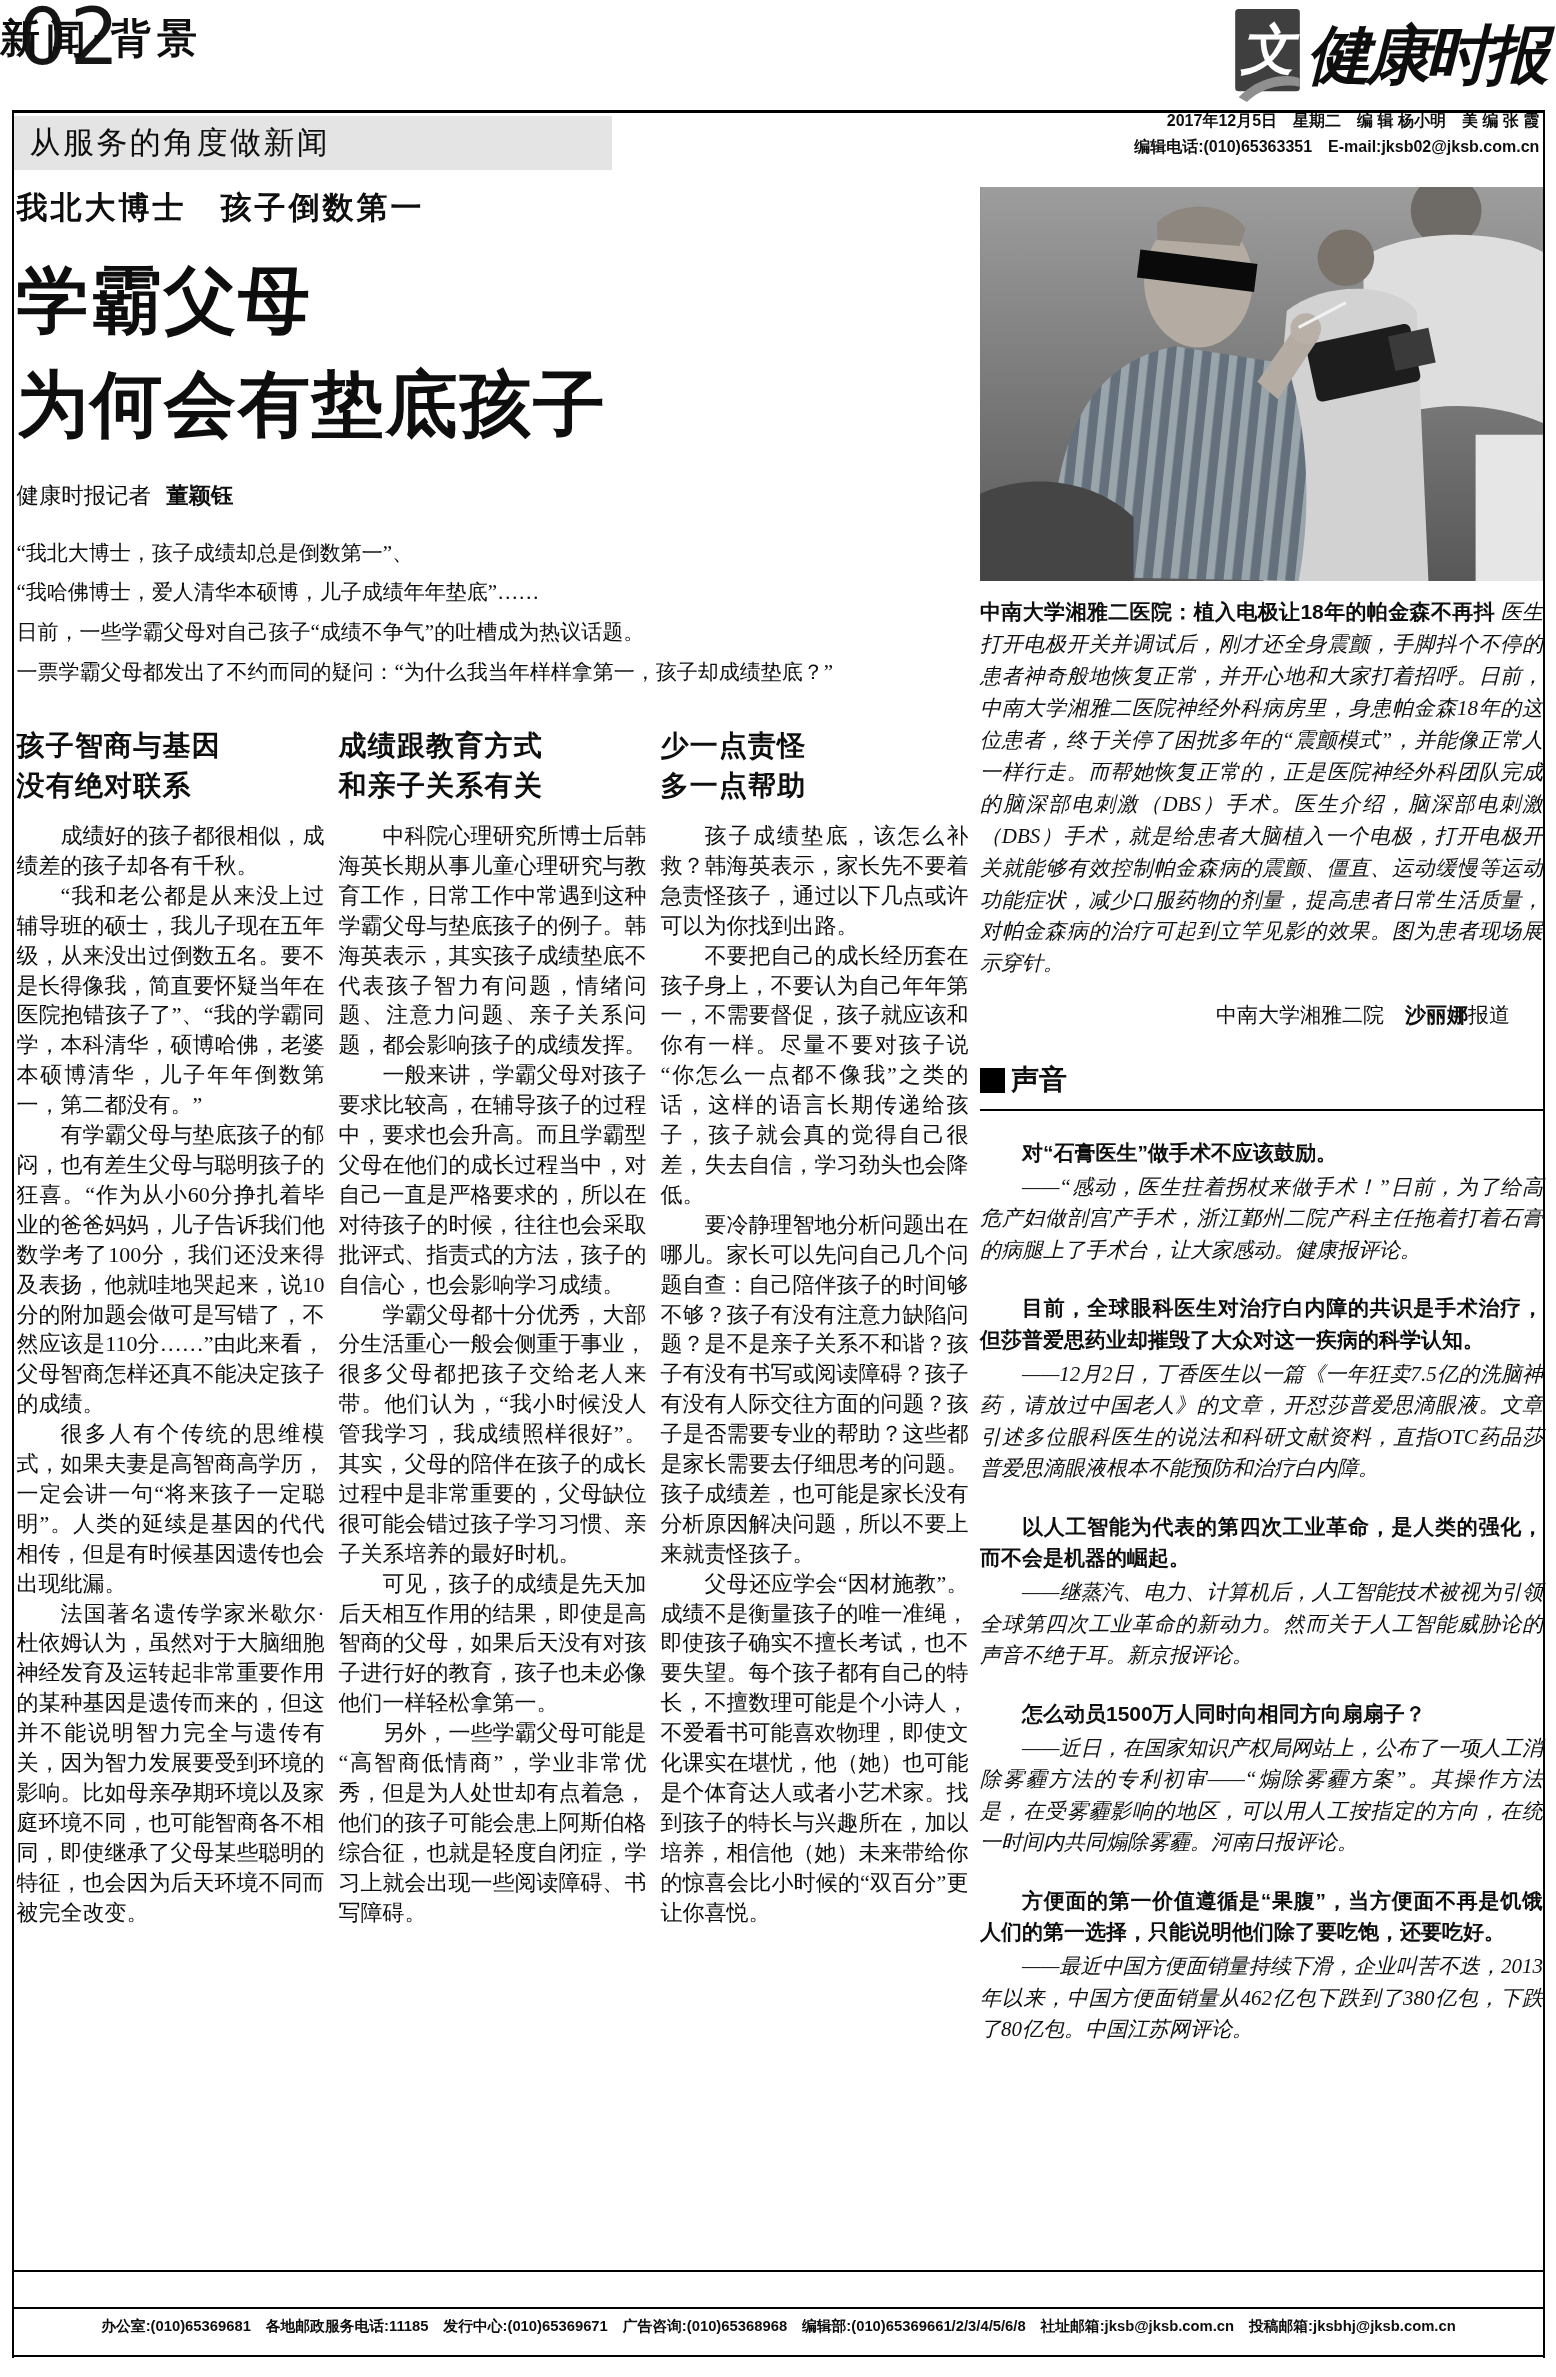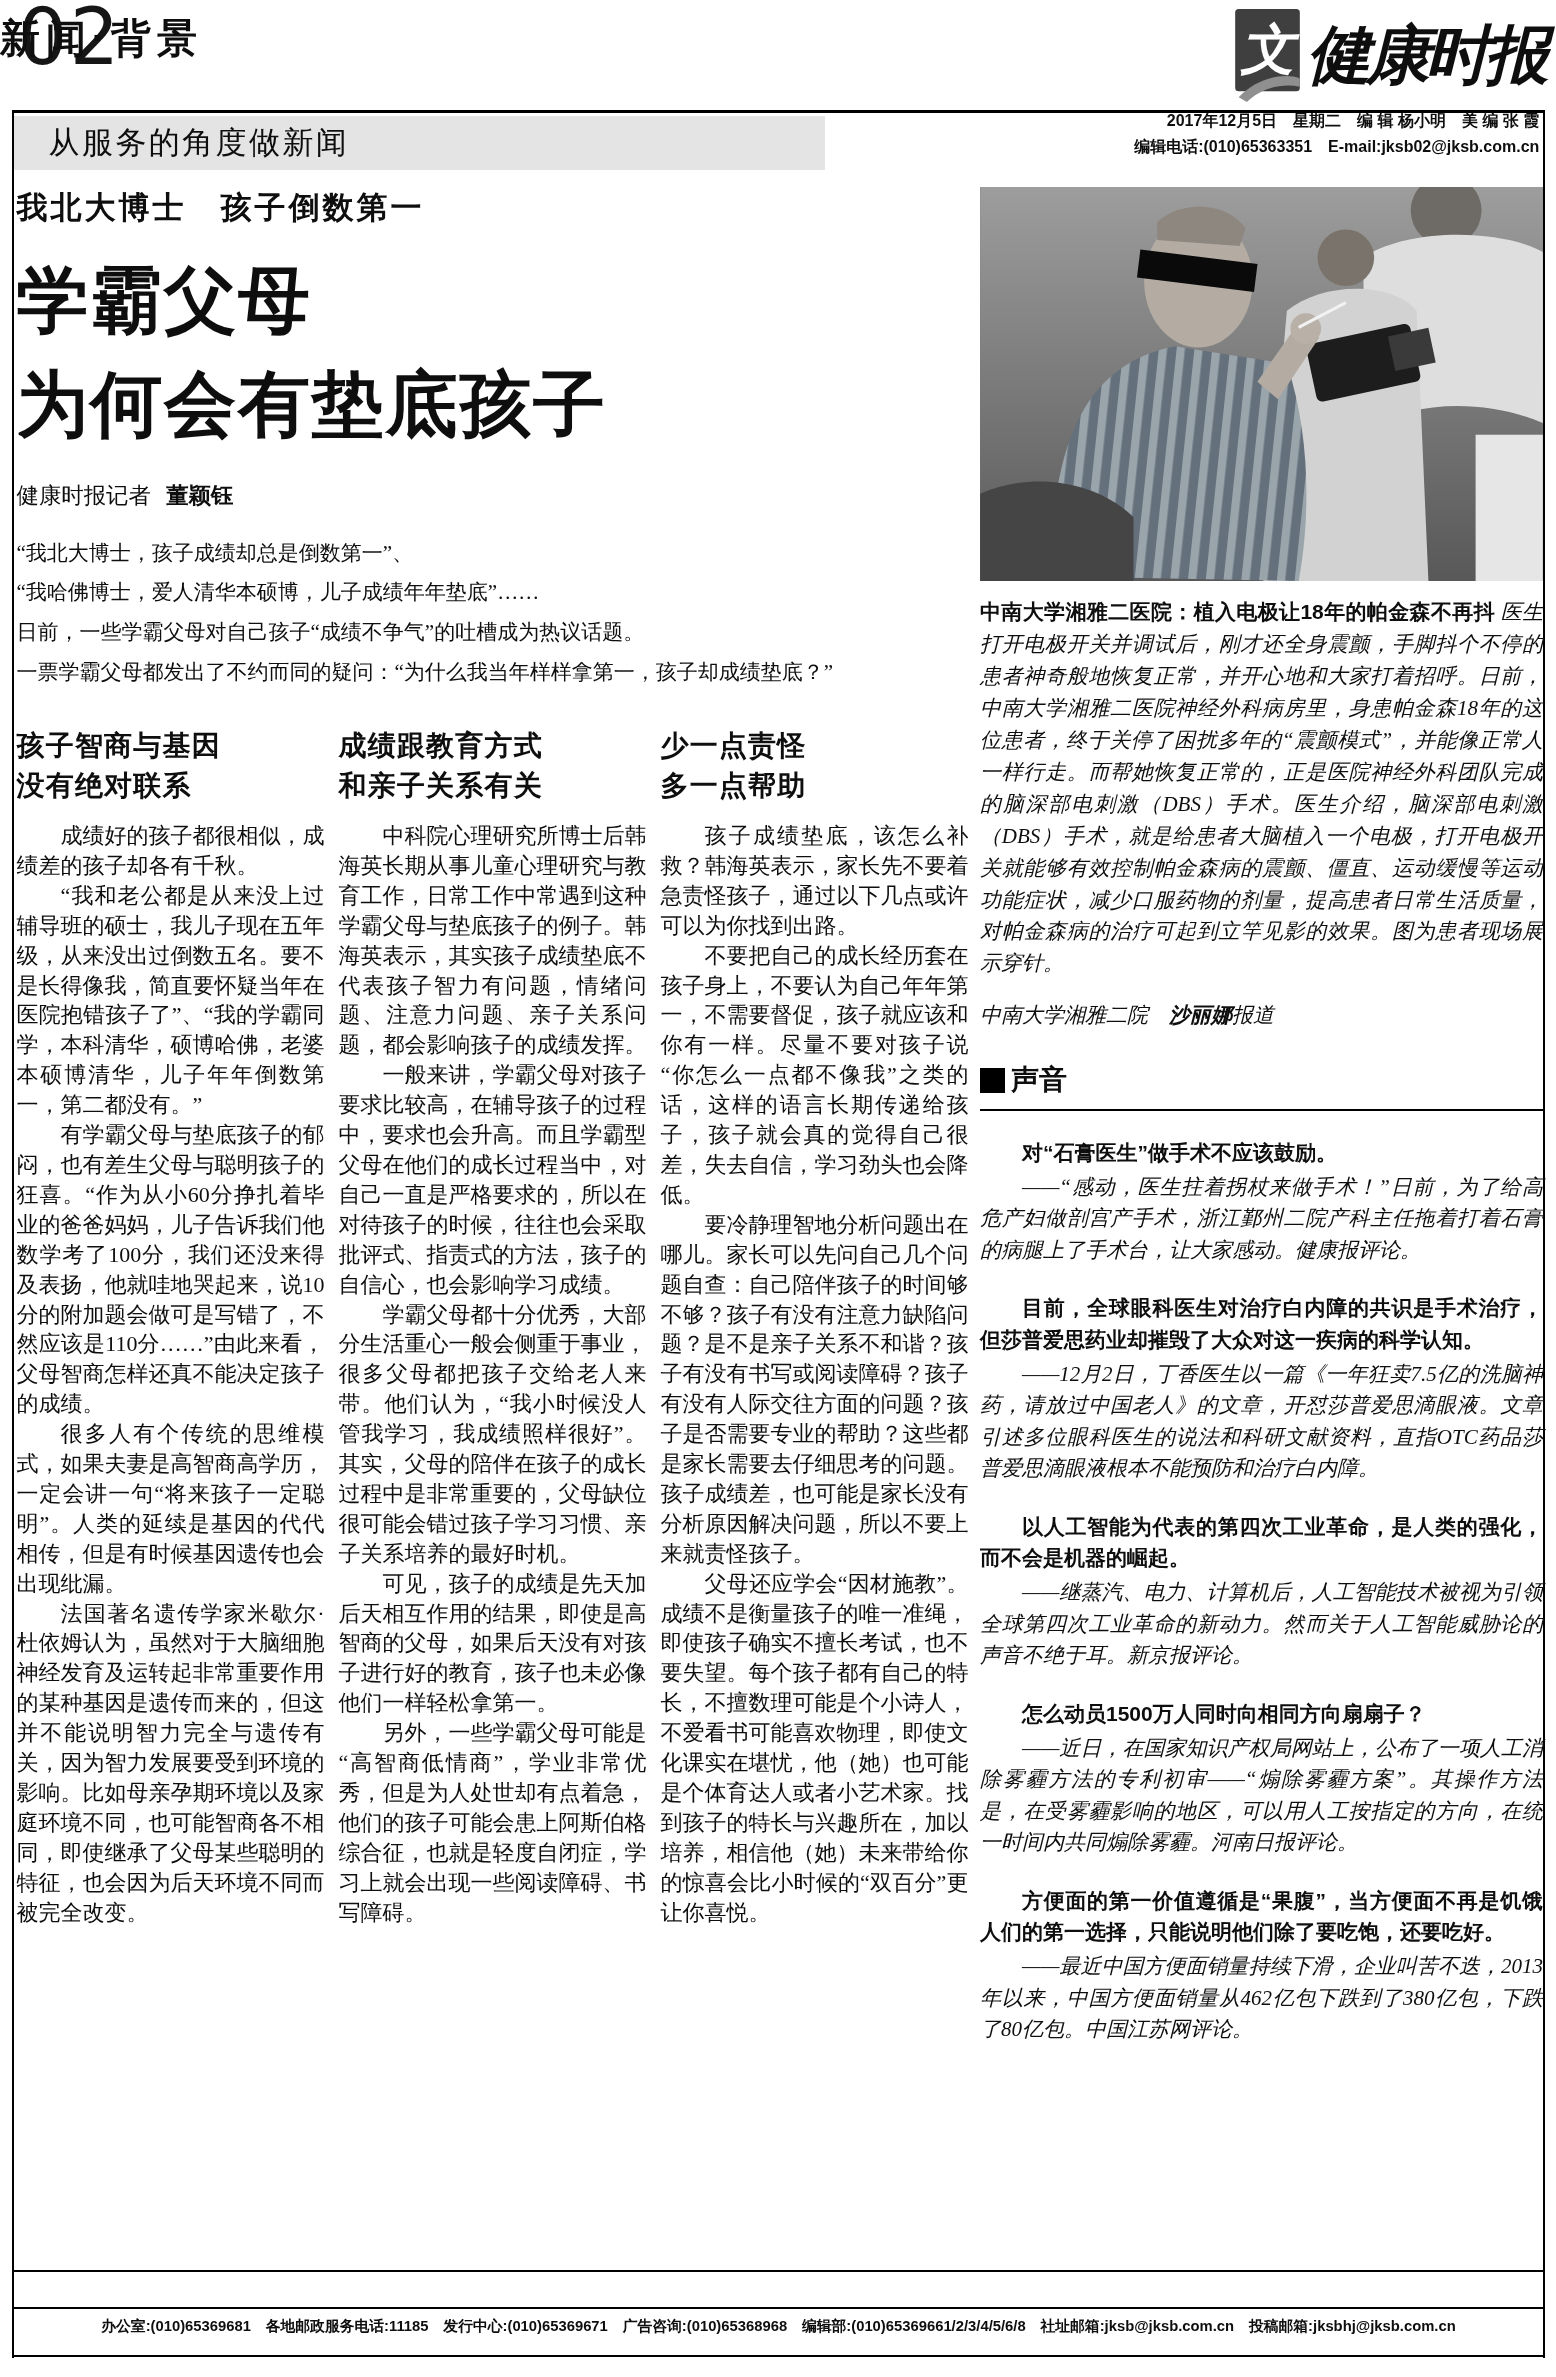--- a/index.html
+++ b/index.html
@@ -13,23 +13,23 @@
       font-family:"Liberation Sans","DejaVu Sans",sans-serif;letter-spacing:5.9px;}
   .brand{position:absolute;right:13px;top:9.4px;display:flex;align-items:flex-start;gap:5.9px;}
   .brand-name{font-family:"DejaVu Serif","Liberation Serif",serif;font-style:italic;font-weight:bold;
       font-size:64px;line-height:92px;letter-spacing:-4.7px;white-space:nowrap;}
 
   .rule-top{position:absolute;left:11.8px;right:11.8px;top:110px;height:3px;background:#000;}
   .frame-left{position:absolute;left:11.8px;top:110px;width:1.8px;height:2248px;background:#000;}
   .frame-right{position:absolute;right:11.8px;top:110px;width:1.8px;height:2248px;background:#000;}
   .frame-bottom{position:absolute;left:11.8px;right:11.8px;top:2355px;height:2.4px;background:#000;}
 
-  .tagline{position:absolute;left:13.6px;top:116px;width:811px;height:54px;background:#e4e4e4;
+  .tagline{position:absolute;left:13.6px;top:116px;width:598px;height:54px;background:#e4e4e4;
       font-family:"Liberation Sans","DejaVu Sans",sans-serif;font-size:31px;font-weight:500;
-      line-height:54px;padding-left:35px;box-sizing:border-box;letter-spacing:2.4px;}
+      line-height:54px;padding-left:16px;box-sizing:border-box;letter-spacing:2.4px;}
   .dates{position:absolute;right:17.7px;top:108px;text-align:right;font-weight:700;font-size:16px;line-height:26px;
       font-family:"Liberation Sans","DejaVu Sans",sans-serif;}
 
   
   .left-area{position:absolute;left:16.5px;top:187px;width:952px;}
   .kicker{font-size:31px;font-weight:900;letter-spacing:3px;
       font-family:"Liberation Sans","DejaVu Sans",sans-serif;}
   .headline{margin-top:20px;font-weight:900;font-size:72px;line-height:1.45;letter-spacing:1.8px;
       font-family:"Liberation Serif","DejaVu Serif",serif;}
   .byline{margin-top:22.4px;font-size:22.4px;}
@@ -39,21 +39,21 @@
   .col{flex:1 1 0;min-width:0;}
   .col-heading{font-size:28px;font-weight:900;line-height:1.42;margin:0 0 15.4px;
       font-family:"Liberation Sans","DejaVu Sans",sans-serif;letter-spacing:1.2px;}
   .body-p{font-size:22px;line-height:1.36;text-align:justify;text-indent:2em;margin:0;}
 
   
   .right-area{position:absolute;left:980px;top:187px;width:563px;}
   .photo{width:563px;height:394px;display:block;background:#777;}
   .caption{margin-top:15.4px;font-size:21px;line-height:1.52;text-align:justify;font-style:italic;}
   .cap-lead{font-style:normal;font-weight:900;font-family:"Liberation Sans","DejaVu Sans",sans-serif;}
-  .credit{margin-top:21px;padding-right:33px;font-size:21px;font-style:italic;}
+  .credit{margin-top:21px;text-align:right;padding-right:33px;font-size:21px;}
   .credit-name{font-weight:bold;}
 
   .voices{margin-top:32px;}
   .voices-header{display:flex;align-items:center;gap:5.9px;font-size:28px;font-weight:900;
       font-family:"Liberation Sans","DejaVu Sans",sans-serif;border-bottom:2.4px solid #000;padding-bottom:9.4px;}
   .square{width:25px;height:25px;background:#000;display:inline-block;}
   .voice{margin-top:26px;}
   .voice-lead{font-size:21px;font-weight:900;line-height:1.5;text-align:justify;text-indent:2em;margin:0;
       font-family:"Liberation Sans","DejaVu Sans",sans-serif;}
   .voice-body{font-size:21px;font-style:italic;line-height:1.5;text-align:justify;text-indent:2em;margin:3.5px 0 0;}

